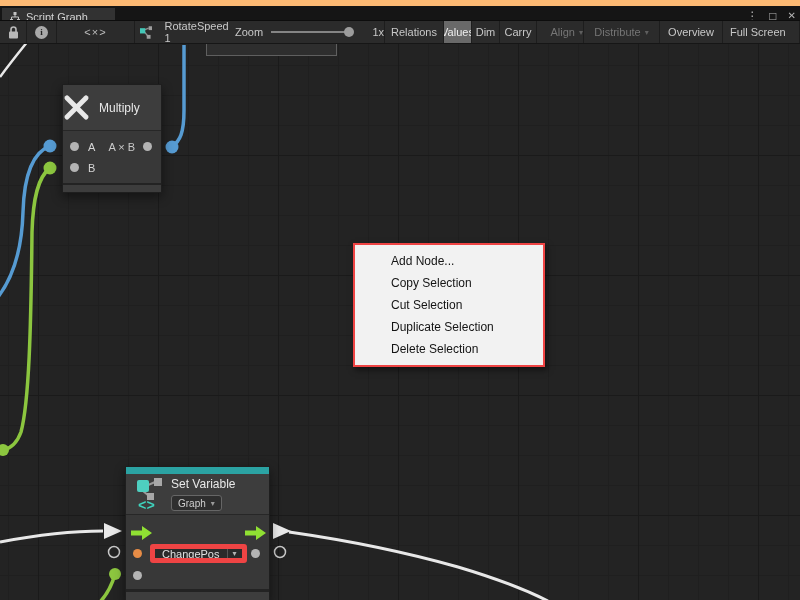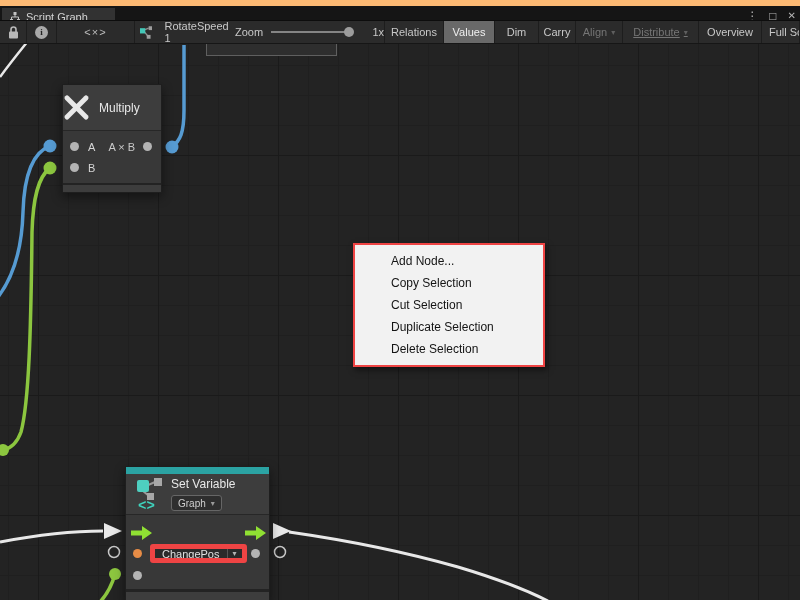--- a/index.html
+++ b/index.html
@@ -252,28 +252,28 @@
       <span>RotateSpeed 1</span>
     </div>
     <div class="tseg" style="width:150px;">
       <span>Zoom</span>
       <span class="zoom-track">
         <span class="zoom-handle"></span>
       </span>
       <span style="margin-left:20px;">1x</span>
     </div>
     <div class="tbtn" style="width:59px;">Relations</div>
-    <div class="tbtn active" style="width:51px;">Values</div>
-    <div class="tbtn" style="width:44px;">Dim</div>
+    <div class="tbtn active" style="width:28px;">Values</div>
+    <div class="tbtn" style="width:28px;">Dim</div>
     <div class="tbtn" style="width:37px;">Carry</div>
-    <div class="tbtn disabled" style="width:47px;">
+    <div class="tbtn disabled" style="width:47px;justify-content:flex-end;">
       <span>Align</span>
       <span class="dd">▾</span>
     </div>
-    <div class="tbtn disabled" style="width:76px;text-decoration:underline;">
+    <div class="tbtn disabled" style="width:76px;">
       <span>Distribute</span>
       <span class="dd">▾</span>
     </div>
     <div class="tbtn" style="width:63px;">Overview</div>
     <div class="tbtn noborder" style="flex:1; justify-content:flex-start; padding-left:7px;">Full Screen</div>
   </div>
 
 </div>
 
 </body></html>

